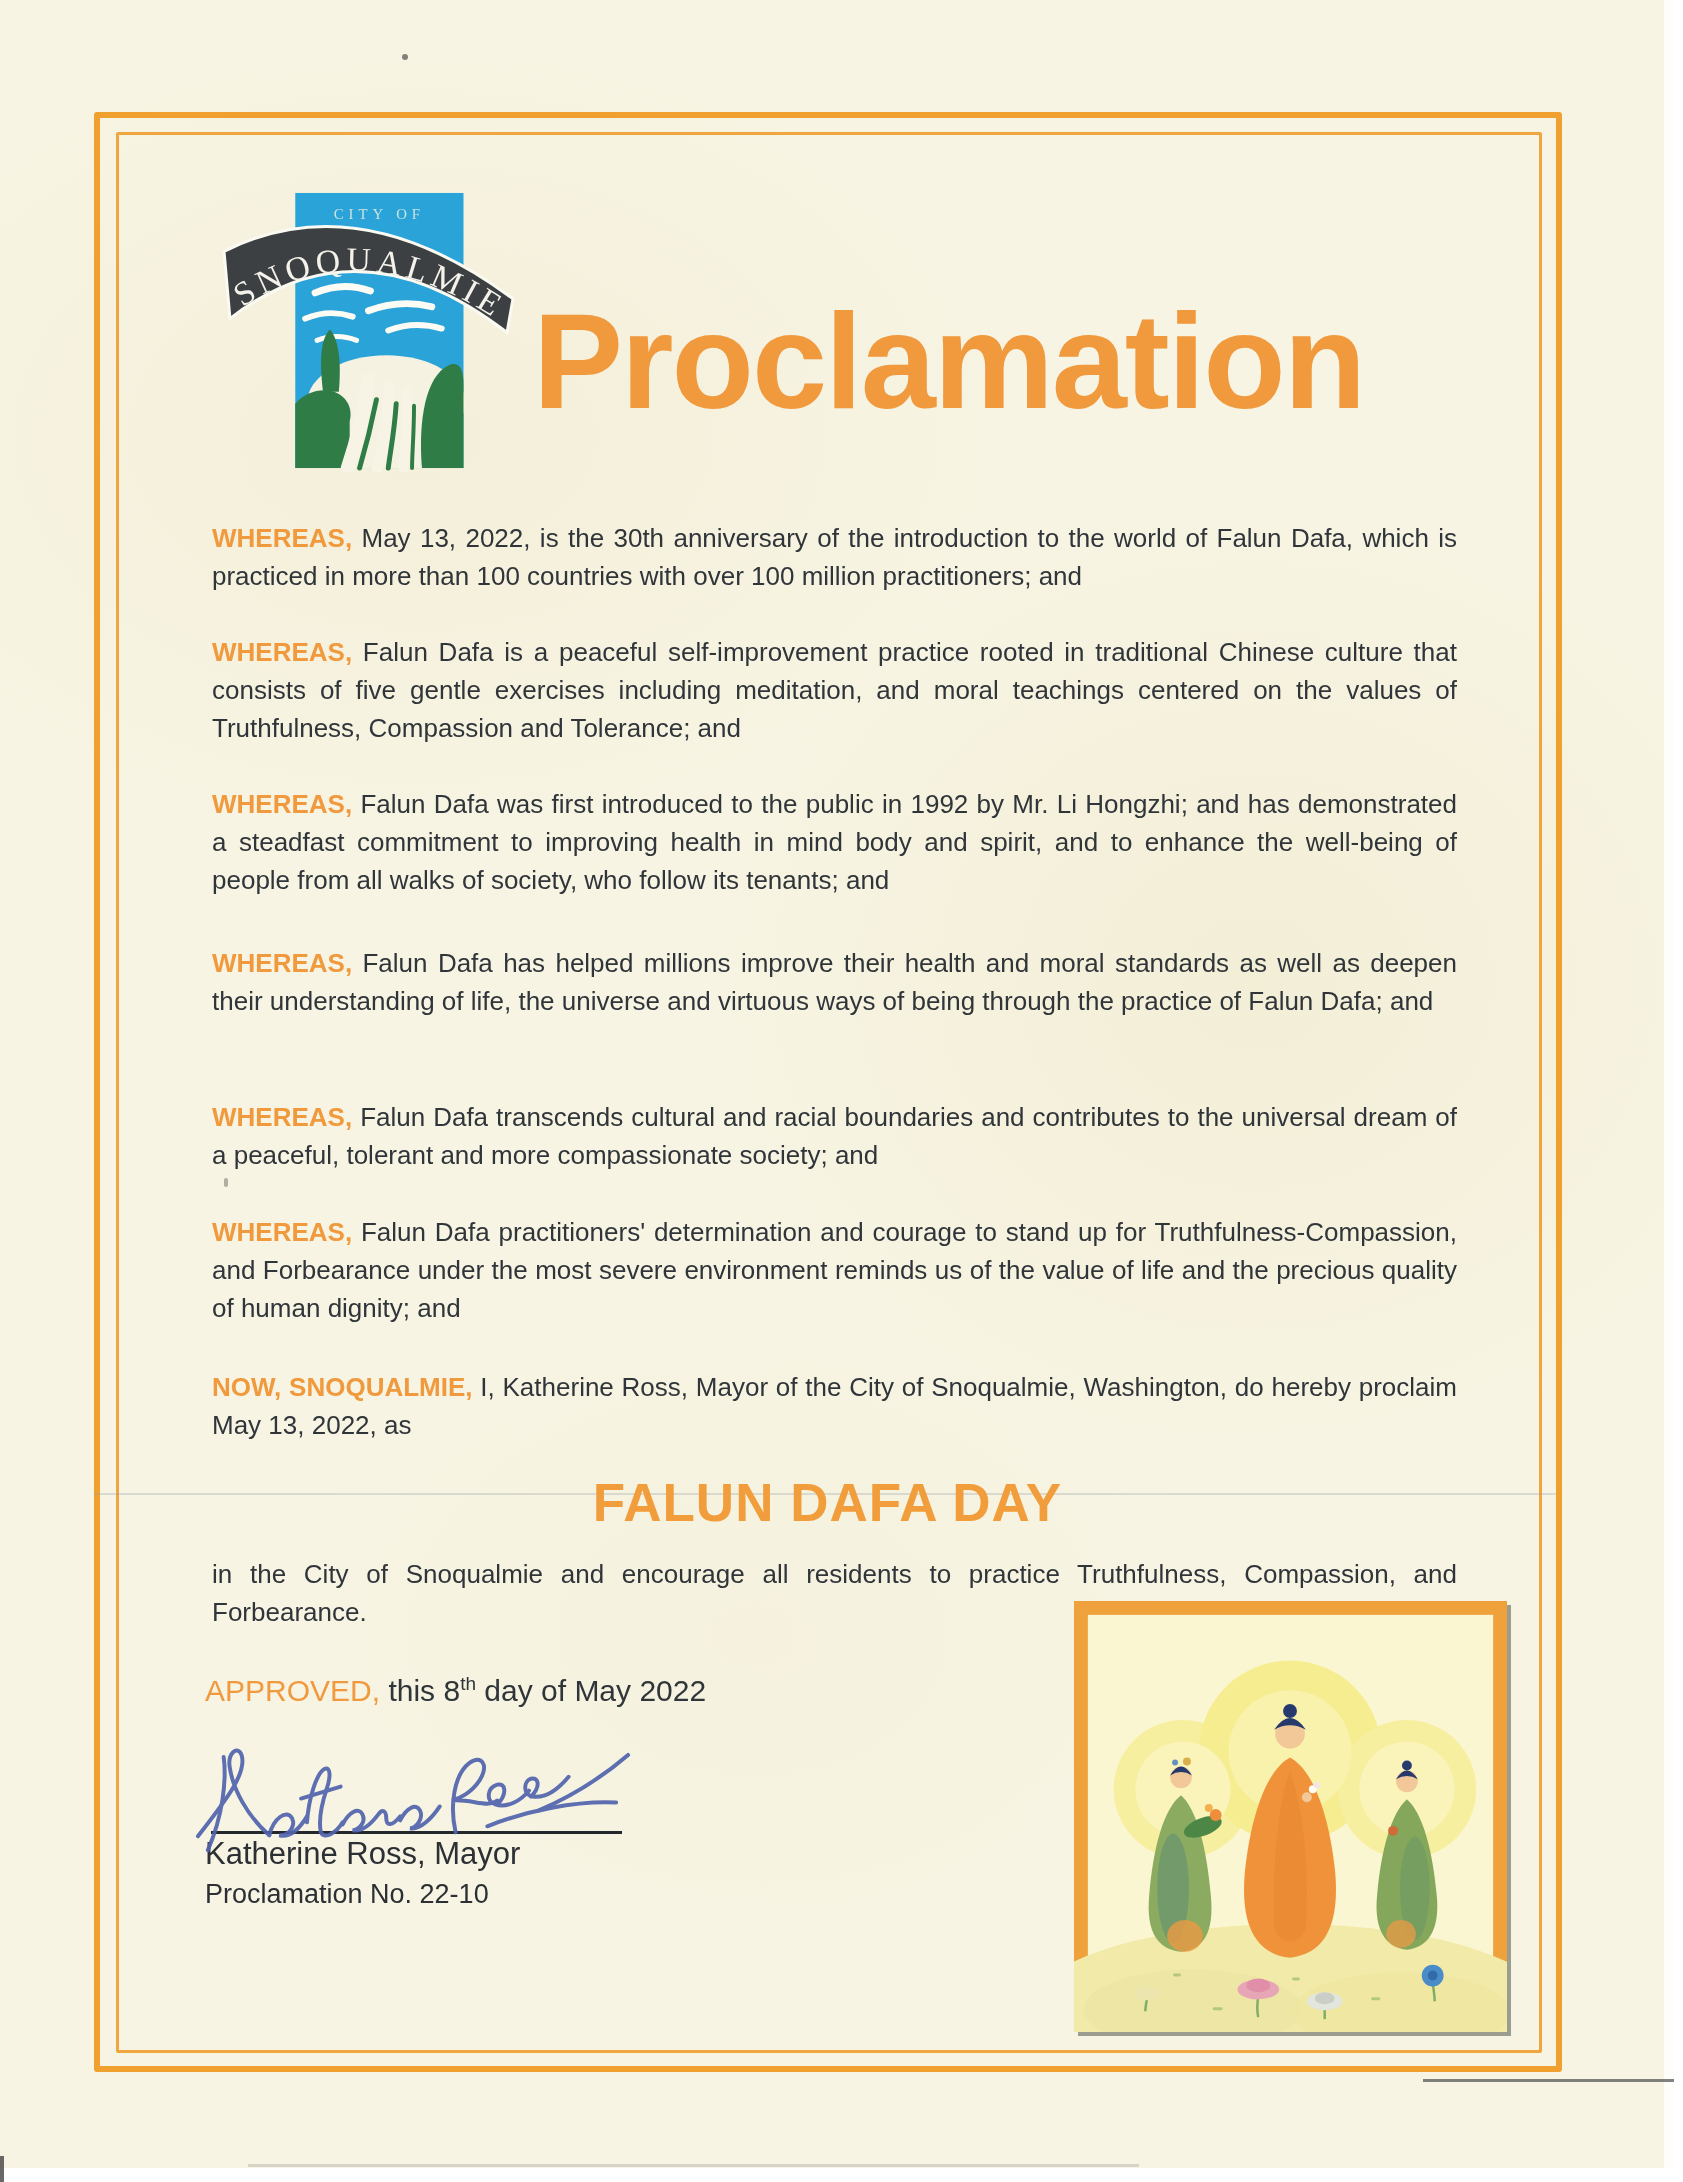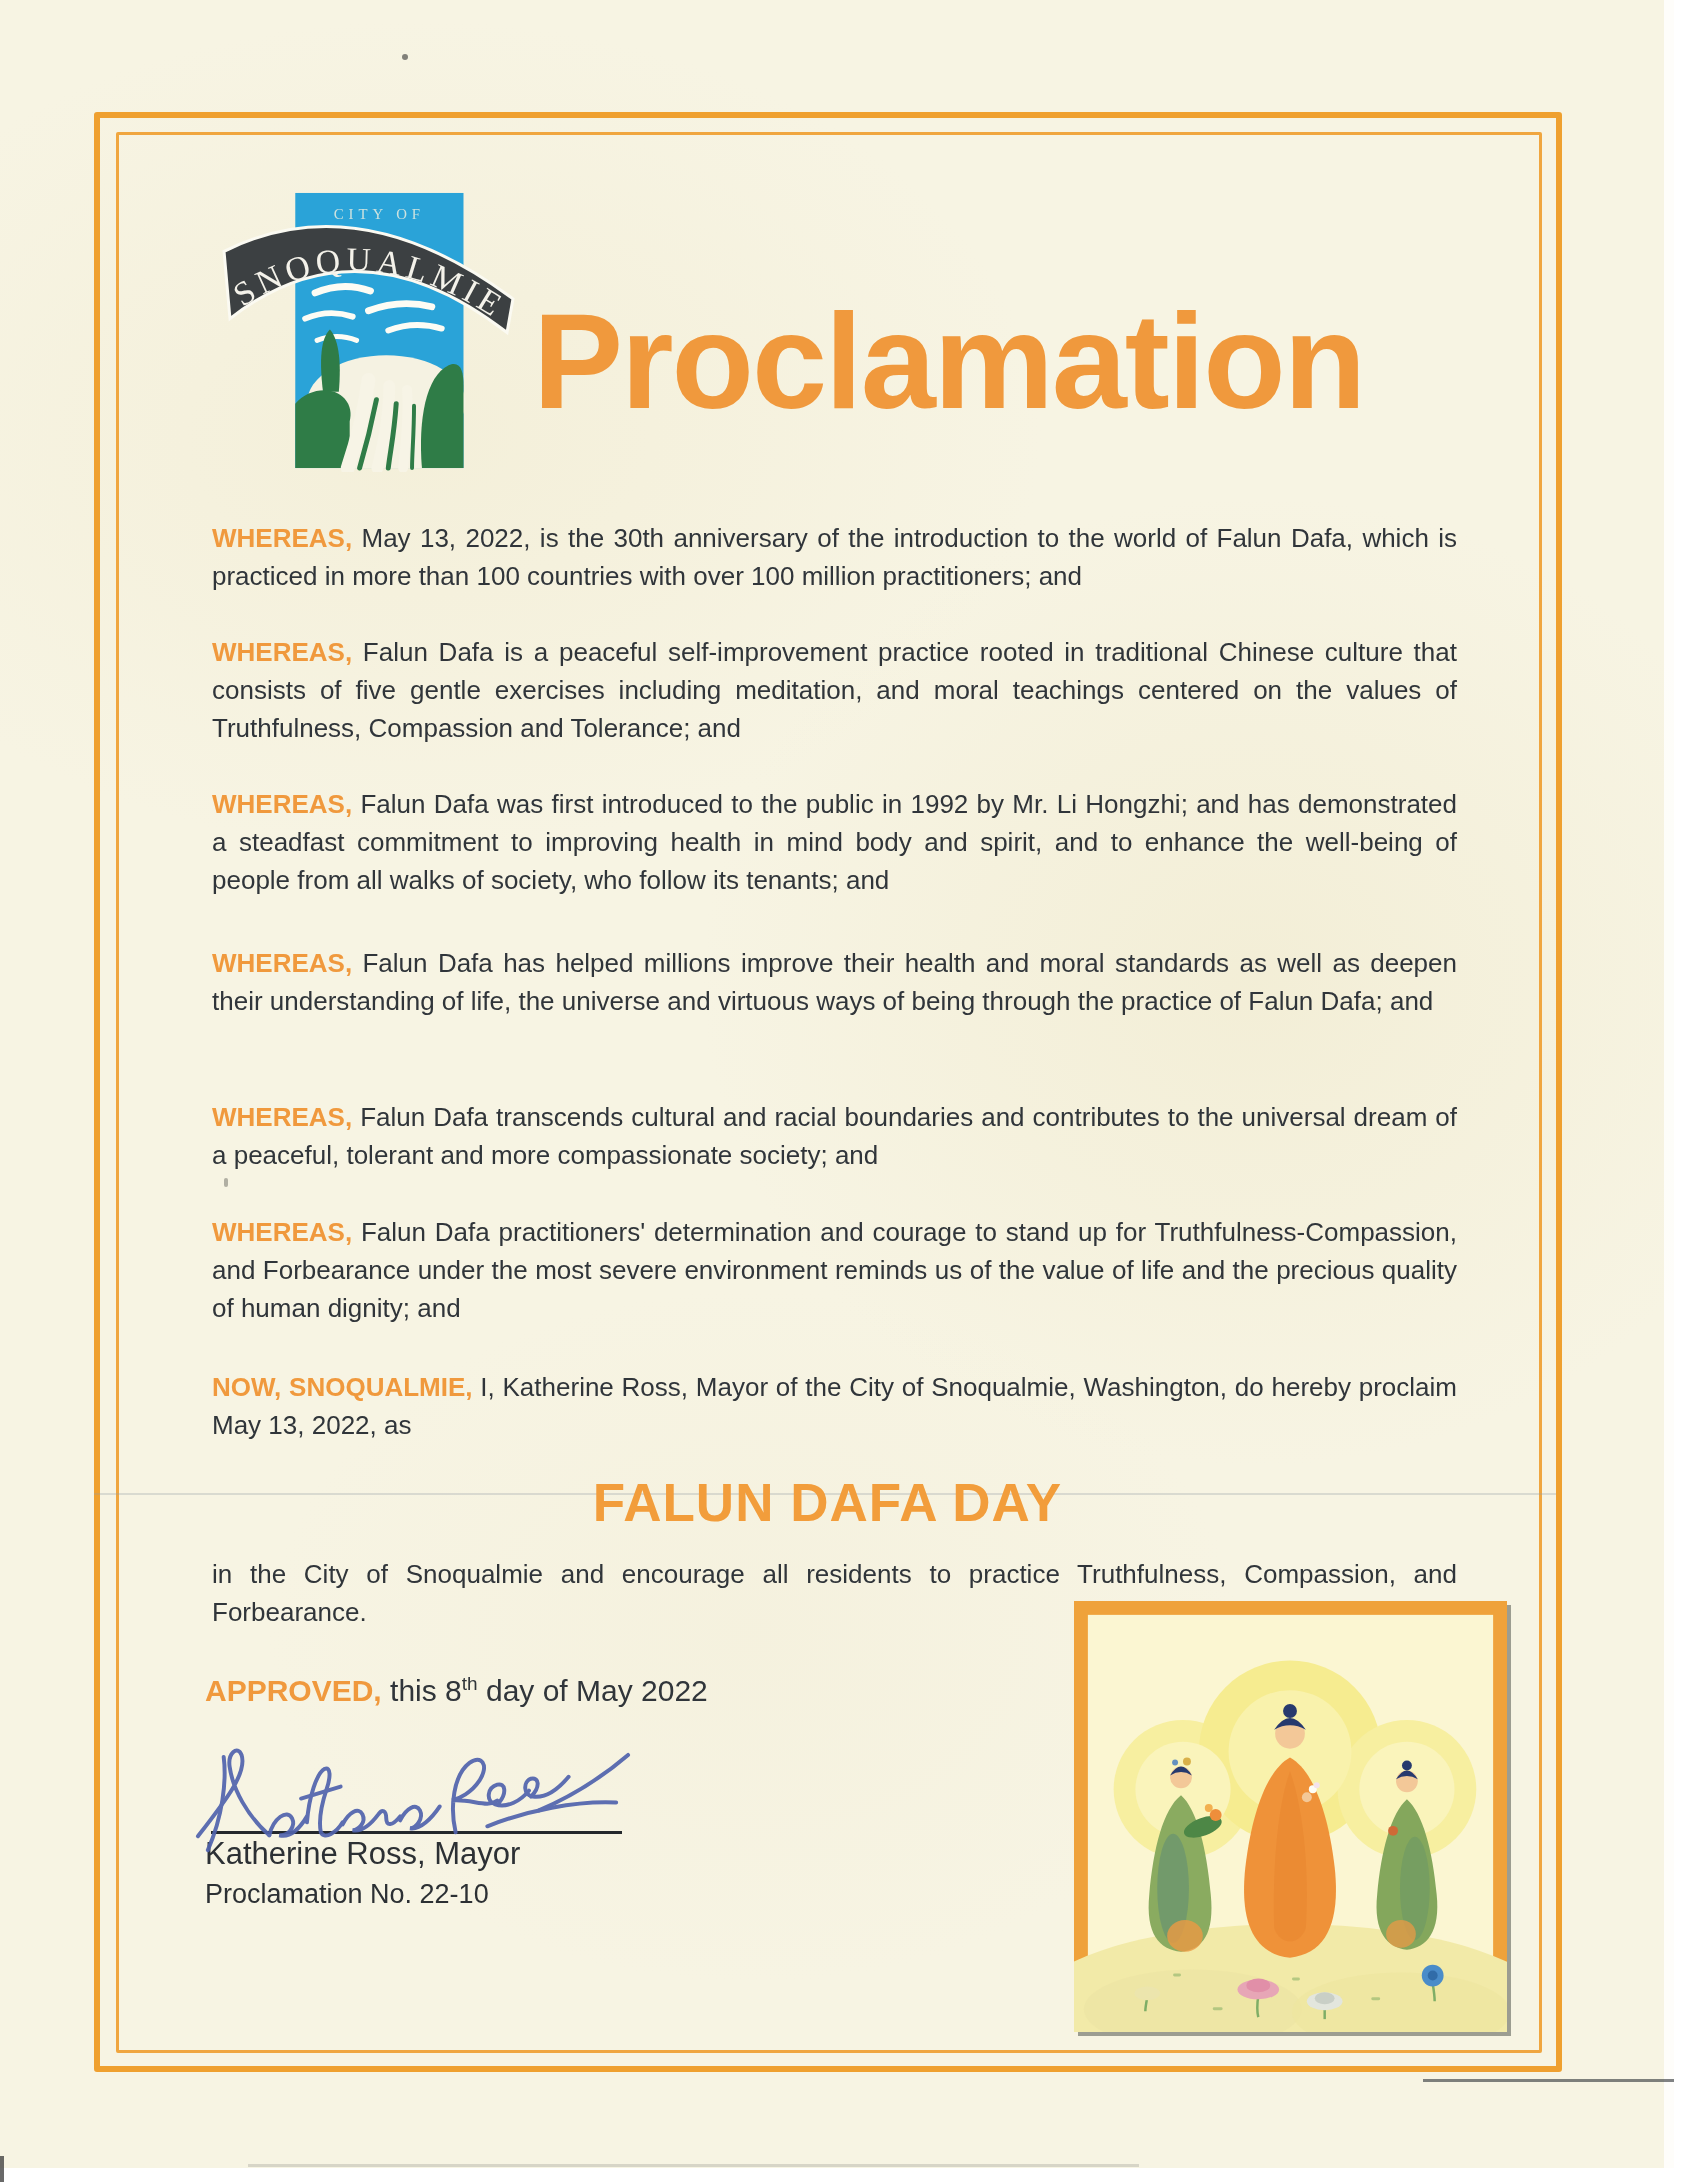--- a/index.html
+++ b/index.html
@@ -37,21 +37,21 @@
   .heading-line{
     position:absolute;left:94px;top:1493px;width:1462px;height:2px;
     background:rgba(150,160,165,.30);
   }
   .proclaim-heading{
     position:absolute;left:205px;top:1475px;width:1245px;
     text-align:center;font-size:53px;line-height:55px;font-weight:bold;
     letter-spacing:1px;color:#f29d3b;
   }
   .approved{position:absolute;left:205px;top:1665px;font-size:30px;line-height:38px;color:#30353a;}
-  .approved .lead{color:#f0993d;font-weight:bold;margin-top:20px;}
+  .approved .lead{color:#f0993d;font-weight:normal;margin-top:20px;}
   .approved sup{font-size:19px;}
   .signature-svg{position:absolute;left:190px;top:1739px;width:446px;height:129px;z-index:5;}
   .sig-underline{position:absolute;left:211px;top:1831px;width:411px;height:3px;background:#24282c;z-index:4;}
   .signer-name{position:absolute;left:205px;top:1835px;font-size:31px;line-height:38px;color:#2c3034;}
   .procl-no{position:absolute;left:205px;top:1877px;font-size:27px;line-height:34px;color:#2c3034;}
   .painting{
     position:absolute;left:1074px;top:1601px;width:433px;height:431px;
     box-shadow:4px 4px 0 rgba(95,99,90,.6);
   }
   .speck{position:absolute;background:#5a5a55;border-radius:50%;}

